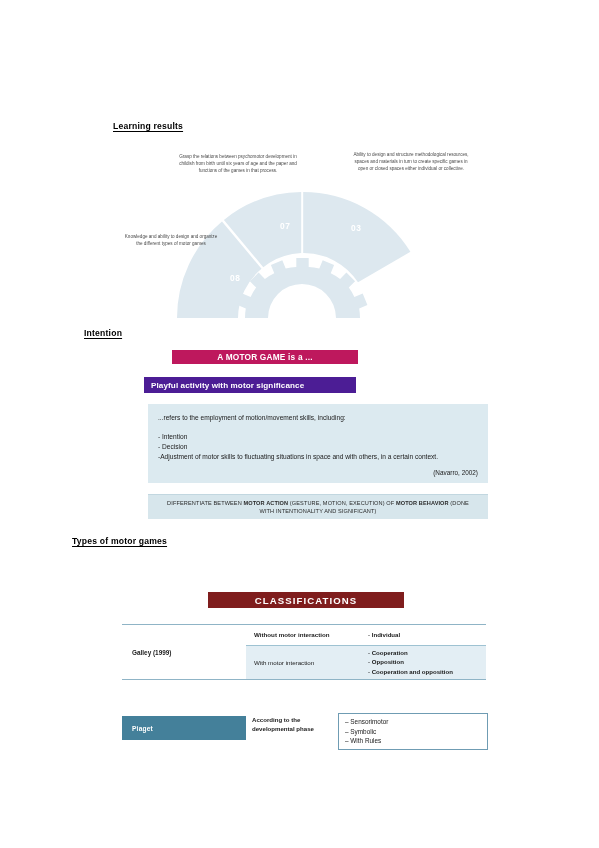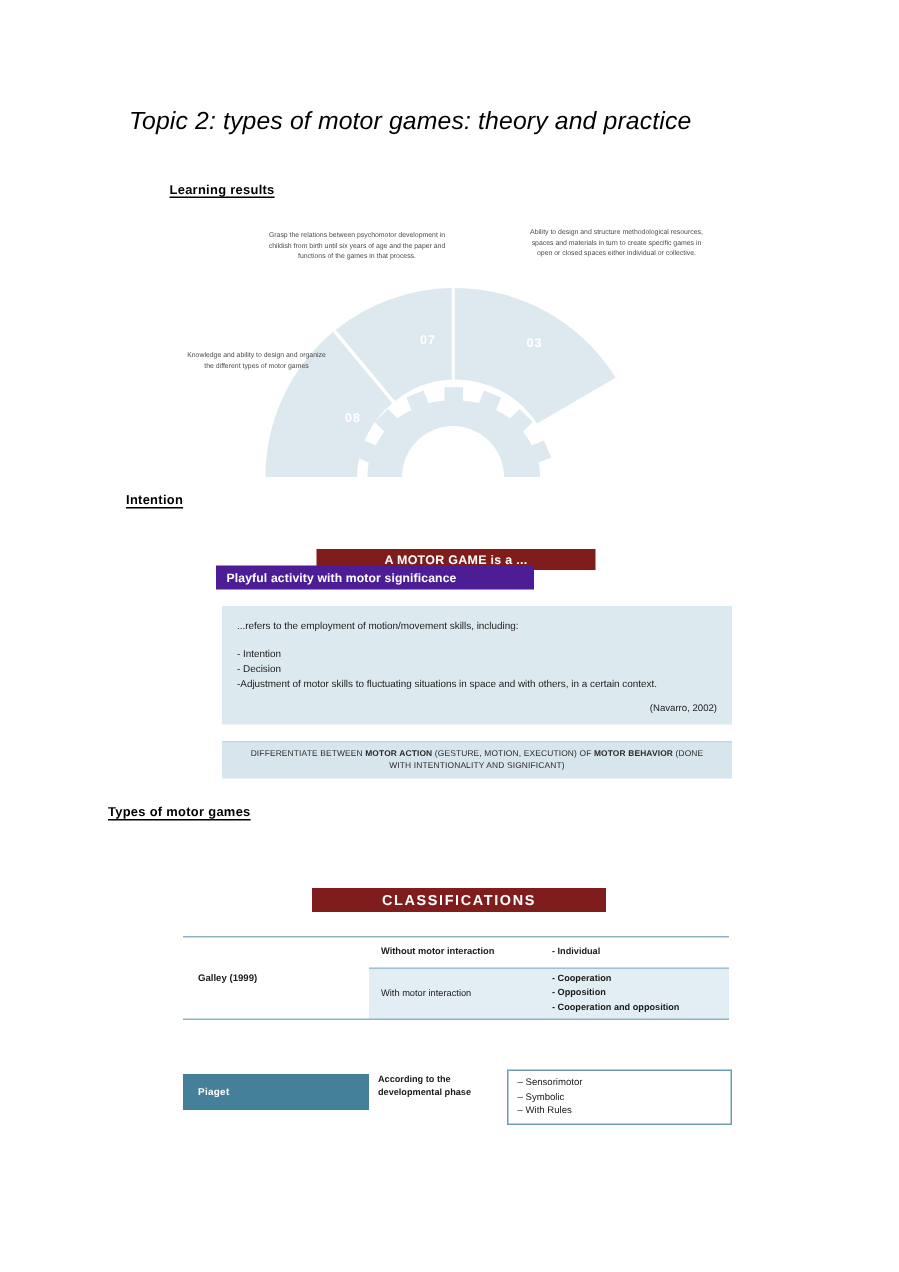--- a/index.html
+++ b/index.html
@@ -110,28 +110,27 @@
   }
   .def-bar {
     color: #ffffff;
     font-weight: 700;
     display: flex;
     align-items: center;
   }
   #def-bar-1 {
     position: absolute;
     left: 28px;
-    top: 16px;
+    top: 0px;
     width: 186px;
     height: 14px;
-    background: #7f1d1d;
+    background: #be185d;
     font-size: 8.3px;
     justify-content: center;
     letter-spacing: 0.2px;
-    margin-left: 39px;
   }
   #def-bar-2 {
     position: absolute;
     left: 0px;
     top: 27px;
     width: 212px;
     height: 16px;
     background: #4c1d95;
     font-size: 8.1px;
     padding-left: 7px;
@@ -302,21 +301,20 @@
     font-size: 6.4px;
     line-height: 1.5;
     color: #1a1a1a;
   }
 </style>
 </head>
 <body>
 
 <div class="page">
 
-  <div class="doc-title">Topic 2: types of motor games: theory and practice</div>
 
   <div class="section-heading" id="heading-learning">Learning results</div>
 
   <div class="info-graphic">
     <svg width="366" height="182" viewBox="0 0 366 182" xmlns="http://www.w3.org/2000/svg">
       <defs>
         <clipPath id="clipHalf">
           <rect x="0" y="0" width="366" height="176"></rect>
         </clipPath>
       </defs>

